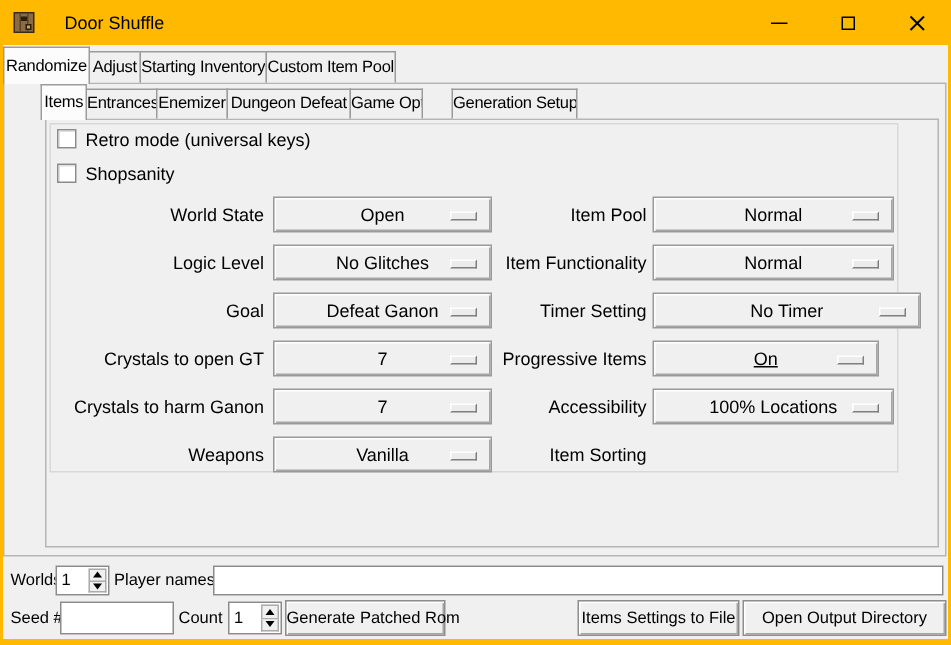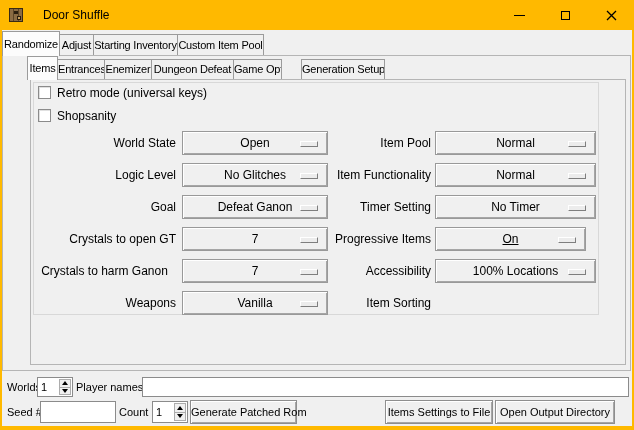--- a/index.html
+++ b/index.html
@@ -131,21 +131,21 @@
   <span class="opt-label" style="left:33px;top:195px;width:143px;">Goal</span>
   <div class="dropdown" style="left:182px;top:195px;width:146px;">
     <span class="dd-value">Defeat Ganon</span>
       <span class="dd-ind"></span>
   </div>
   <span class="opt-label" style="left:33px;top:227px;width:143px;">Crystals to open GT</span>
   <div class="dropdown" style="left:182px;top:227px;width:146px;">
     <span class="dd-value">7</span>
       <span class="dd-ind"></span>
   </div>
-  <span class="opt-label" style="left:33px;top:259px;width:143px;text-align:center;">Crystals to harm Ganon</span>
+  <span class="opt-label" style="left:33px;top:259px;width:143px;">Crystals to harm Ganon</span>
   <div class="dropdown" style="left:182px;top:259px;width:146px;">
     <span class="dd-value">7</span>
       <span class="dd-ind"></span>
   </div>
   <span class="opt-label" style="left:33px;top:291px;width:143px;">Weapons</span>
   <div class="dropdown" style="left:182px;top:291px;width:146px;">
     <span class="dd-value">Vanilla</span>
       <span class="dd-ind"></span>
   </div>
 
@@ -153,21 +153,21 @@
   <div class="dropdown" style="left:435px;top:131px;width:161px;">
     <span class="dd-value">Normal</span>
       <span class="dd-ind"></span>
   </div>
   <span class="opt-label" style="left:334px;top:163px;width:97px;">Item Functionality</span>
   <div class="dropdown" style="left:435px;top:163px;width:161px;">
     <span class="dd-value">Normal</span>
       <span class="dd-ind"></span>
   </div>
   <span class="opt-label" style="left:334px;top:195px;width:97px;">Timer Setting</span>
-  <div class="dropdown" style="left:435px;top:195px;width:161px;">
+  <div class="dropdown" style="left:435px;top:195px;width:179px;">
     <span class="dd-value">No Timer</span>
       <span class="dd-ind"></span>
   </div>
   <span class="opt-label" style="left:334px;top:227px;width:97px;">Progressive Items</span>
   <div class="dropdown" style="left:435px;top:227px;width:151px;text-decoration:underline;">
     <span class="dd-value">On</span>
       <span class="dd-ind"></span>
   </div>
   <span class="opt-label" style="left:334px;top:259px;width:97px;">Accessibility</span>
   <div class="dropdown" style="left:435px;top:259px;width:161px;">
@@ -200,15 +200,15 @@
       <div class="spin-btn">
           <div class="tri-up"></div>
         </div>
       <div class="spin-btn">
           <div class="tri-down"></div>
         </div>
     </div>
   </div>
   <div class="btn" style="left:190px;width:107px;">Generate Patched Rom</div>
   <div class="btn" style="left:385px;width:108px;">Items Settings to File</div>
-  <div class="btn" style="left:495px;width:120px;">Open Output Directory</div>
+  <div class="btn" style="left:495px;width:136px;">Open Output Directory</div>
 
 </div>
 
 </body></html>

